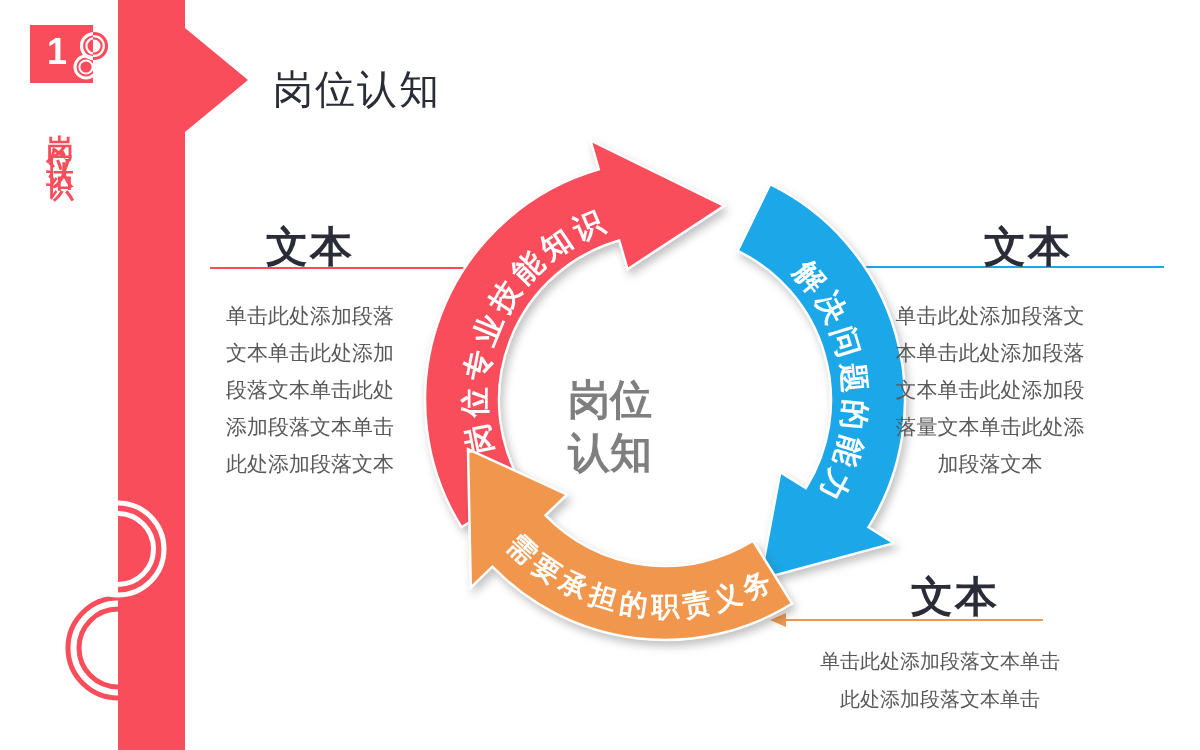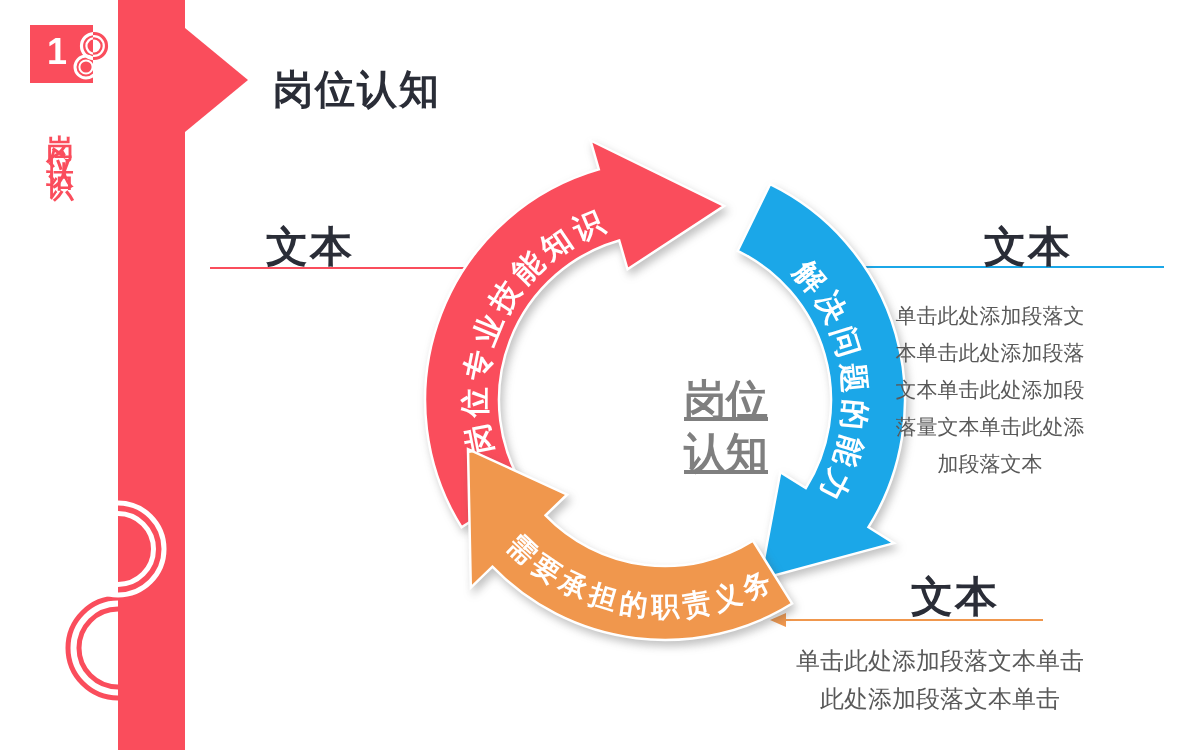--- a/index.html
+++ b/index.html
@@ -4,32 +4,32 @@
 <style>
   html,body{margin:0;padding:0;background:#fff;}
   .slide{position:relative;width:1200px;height:750px;background:#ffffff;overflow:hidden;
          font-family:"Liberation Sans","DejaVu Sans",sans-serif;}
   .gfx{position:absolute;left:0;top:0;z-index:1;}
   .overlay{position:absolute;z-index:2;}
   .badge-number{left:30px;top:31px;width:54px;text-align:center;
     font-size:36px;font-weight:bold;color:#ffffff;line-height:42px;}
   .rail-title{left:42px;top:113px;writing-mode:vertical-rl;text-orientation:upright;
     font-size:27px;font-weight:bold;letter-spacing:13px;color:#fa4d5c;}
-  .page-title{left:273px;top:62px;font-size:40px;font-weight:bold;color:#2a2d37;letter-spacing:2px;text-align:right;}
+  .page-title{left:273px;top:62px;font-size:40px;font-weight:normal;color:#2a2d37;letter-spacing:2px;text-align:right;}
   .block-heading{width:160px;text-align:center;font-size:42px;font-weight:bold;
     color:#2a2d37;letter-spacing:2px;}
   .h-left{left:230px;top:219px;}
   .h-right{left:948px;top:219px;}
   .h-bottom{left:875px;top:569px;}
   .block-body{color:#595959;font-size:21px;line-height:37px;text-align:center;white-space:pre-line;}
   .b-left{left:198px;top:297px;width:224px;}
   .b-right{left:880px;top:297px;width:220px;}
-  .b-bottom{left:775px;top:642px;width:330px;font-size:24px;line-height:38px;}
-  .center-label{left:568px;top:373px;width:200px;text-align:right;
-    font-size:42px;font-weight:bold;color:#7f7f7f;line-height:53px;white-space:pre-line;text-decoration:underline;}
+  .b-bottom{left:775px;top:642px;width:330px;font-size:20px;line-height:38px;}
+  .center-label{left:568px;top:373px;width:200px;text-align:left;
+    font-size:42px;font-weight:bold;color:#7f7f7f;line-height:53px;white-space:pre-line;}
   .arrow-shape{filter:drop-shadow(3px 5px 4px rgba(80,80,80,0.35));}
   .curve-label{fill:#ffffff;font-size:30px;font-weight:bold;letter-spacing:5px;text-anchor:middle;
     font-family:"Liberation Sans","DejaVu Sans",sans-serif;}
   .curve-label-small{font-size:28px;}
 </style>
 </head>
 <body>
 
 <div class="slide">
 
@@ -103,20 +103,25 @@
     </text>
   </svg>
 
   <div class="overlay badge-number">1</div>
 
   <div class="overlay rail-title">岗位认识</div>
 
   <div class="overlay page-title">岗位认知</div>
 
   <div class="overlay block-heading h-left">文本</div>
+  <div class="overlay block-body b-left">单击此处添加段落
+文本单击此处添加
+段落文本单击此处
+添加段落文本单击
+此处添加段落文本</div>
 
   <div class="overlay block-heading h-right">文本</div>
   <div class="overlay block-body b-right">单击此处添加段落文
 本单击此处添加段落
 文本单击此处添加段
 落量文本单击此处添
 加段落文本</div>
 
   <div class="overlay block-heading h-bottom">文本</div>
   <div class="overlay block-body b-bottom">单击此处添加段落文本单击

